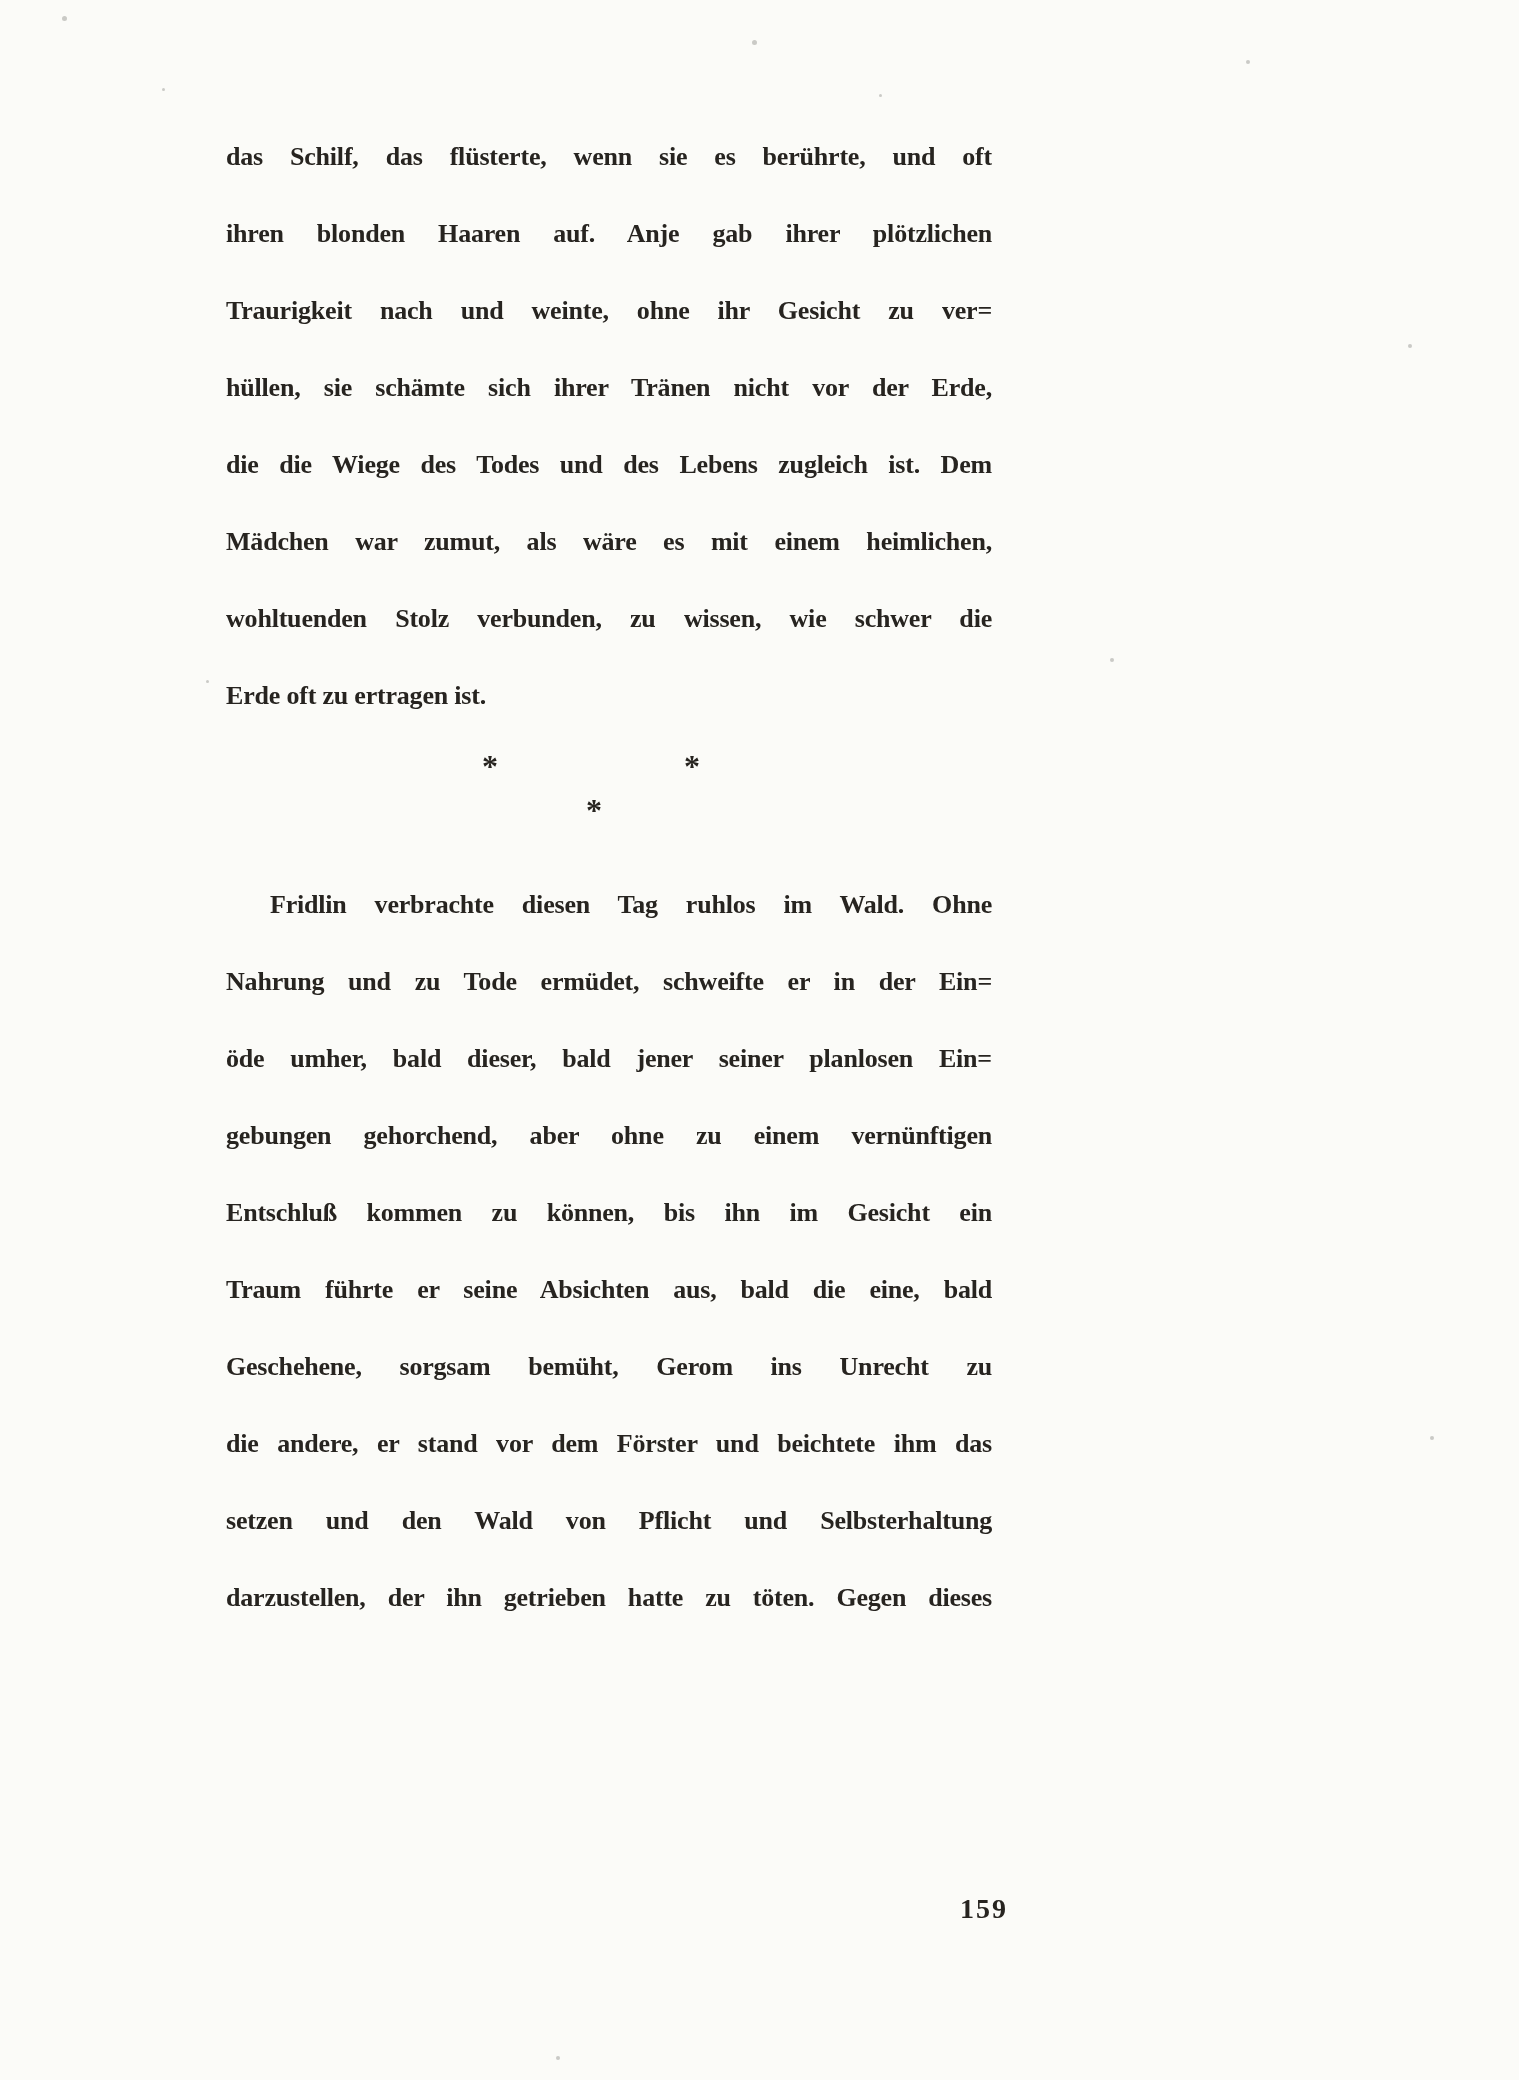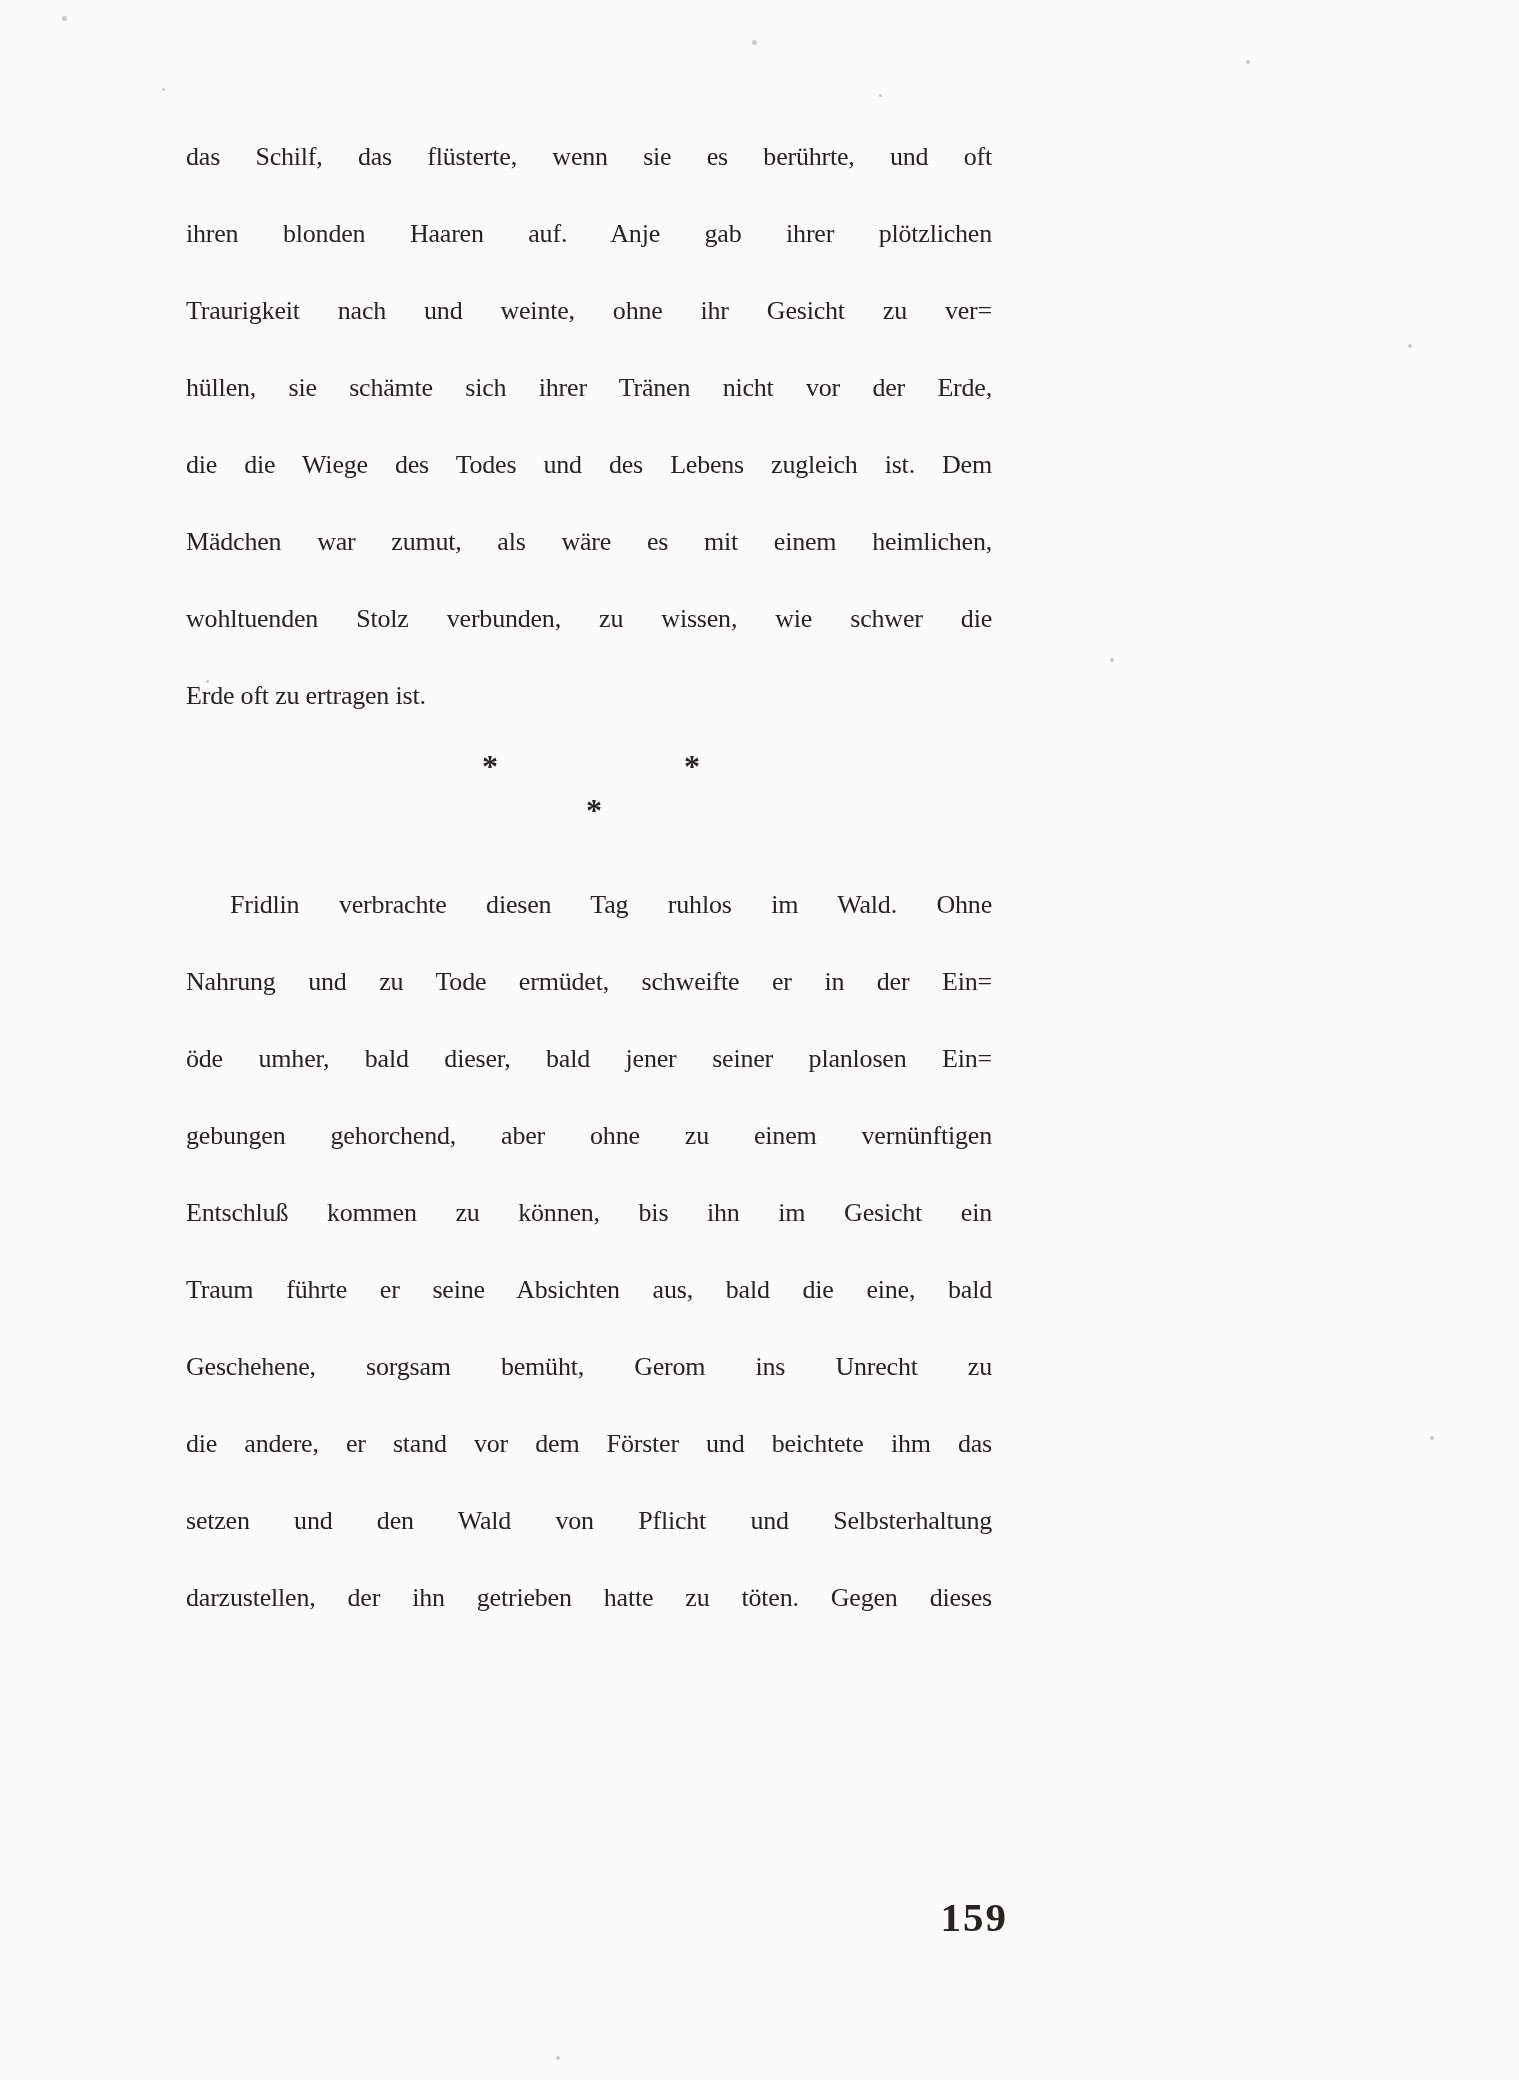--- a/index.html
+++ b/index.html
@@ -19,28 +19,29 @@
   }
   .text-block {
     position: absolute;
     left: 186px;
     top: 118px;
     width: 806px;
   }
   .paragraph { width: 100%; }
   .line {
     font-size: 26px;
-    font-weight: normal;
+    font-weight: bold;
     letter-spacing: -0.2px;
     line-height: 77px;
     height: 77px;
     text-align: justify;
     text-align-last: justify;
     overflow: hidden;
     white-space: nowrap;
+    margin-left: 40px;
   }
   
   .line { white-space: normal; }
   .line.short {
     text-align: center;
     text-align-last: left;
   }
   .line.indent { padding-left: 44px; }
   .separator {
     position: relative;
@@ -53,21 +54,21 @@
     font-size: 32px;
     font-weight: bold;
     line-height: 32px;
   }
   .page-number {
     position: absolute;
     left: 908px;
     top: 1893px;
     width: 100px;
     text-align: right;
-    font-size: 41px;
+    font-size: 28px;
     font-weight: bold;
     letter-spacing: 2px;
   }
   .speckle {
     position: absolute;
     background: #8f8f89;
     border-radius: 50%;
     opacity: 0.45;
   }
 </style>

